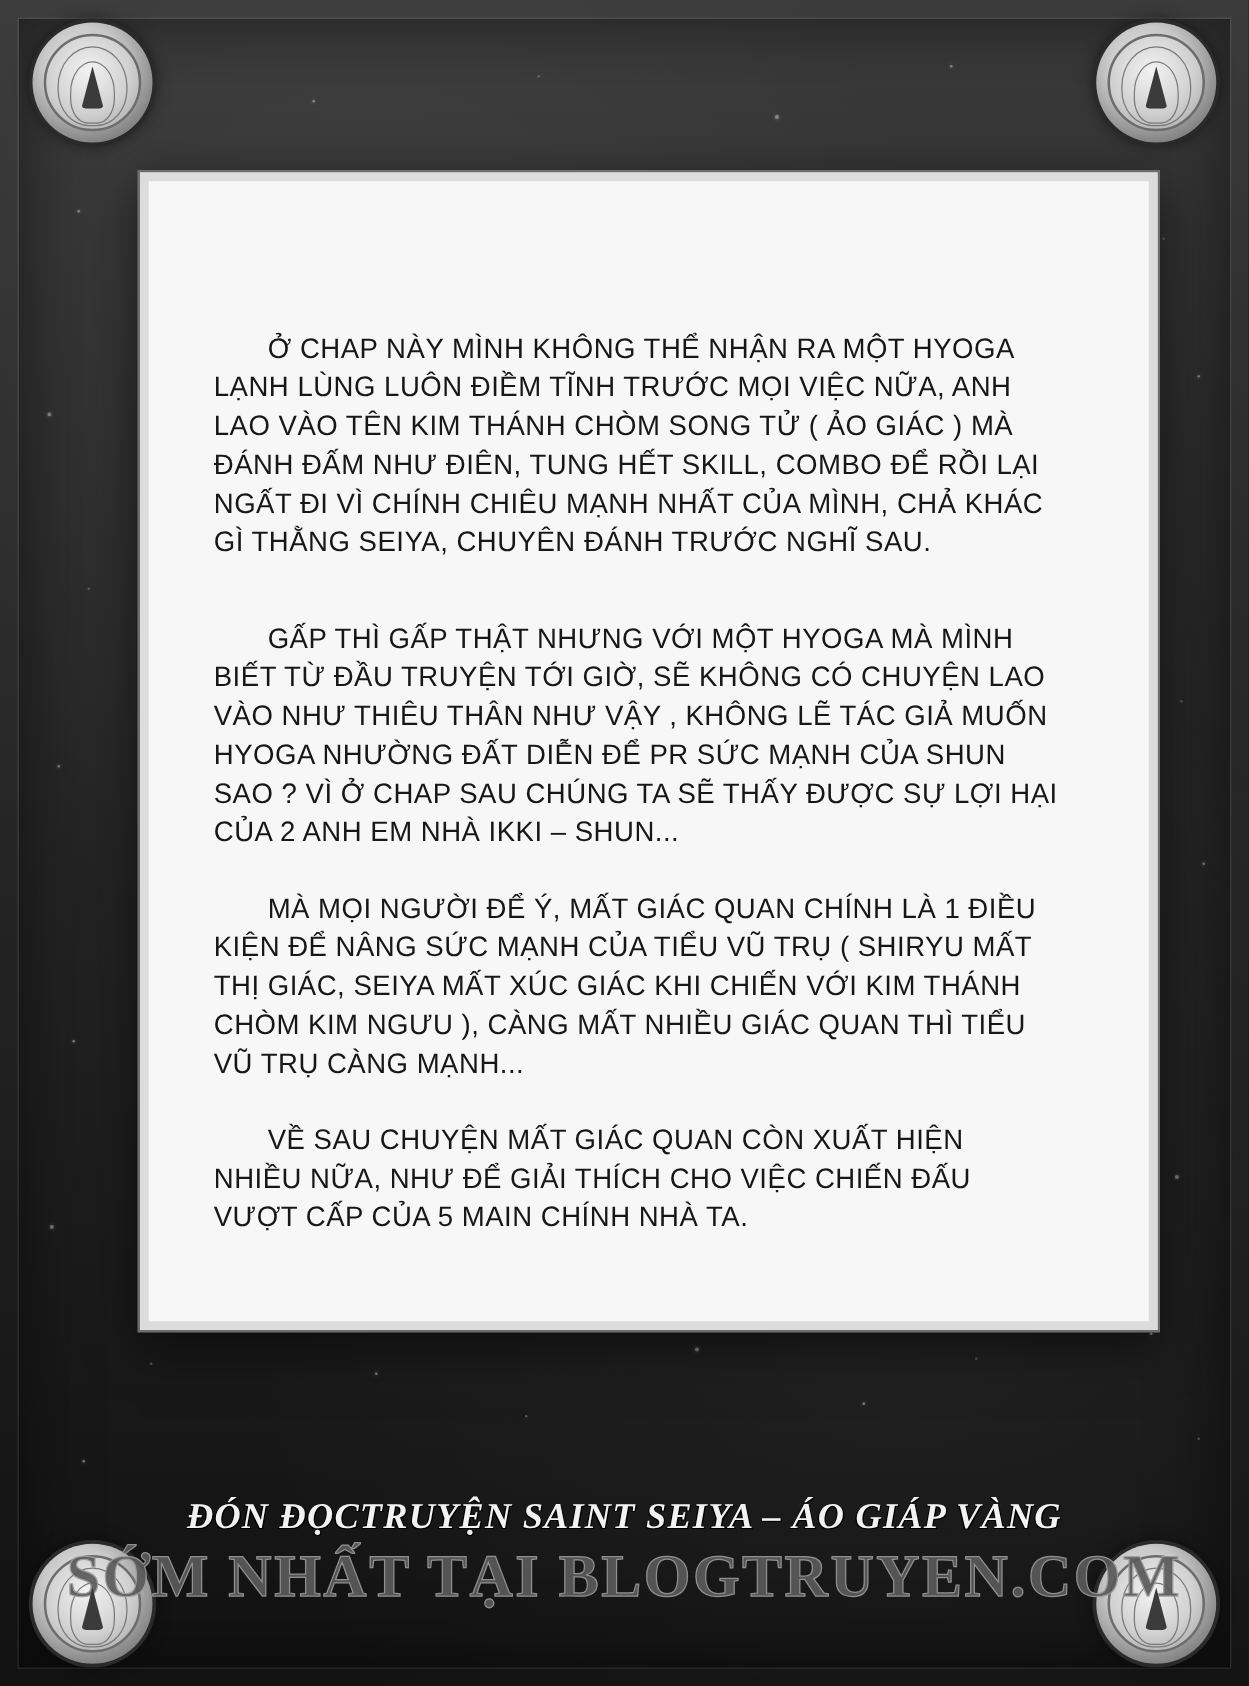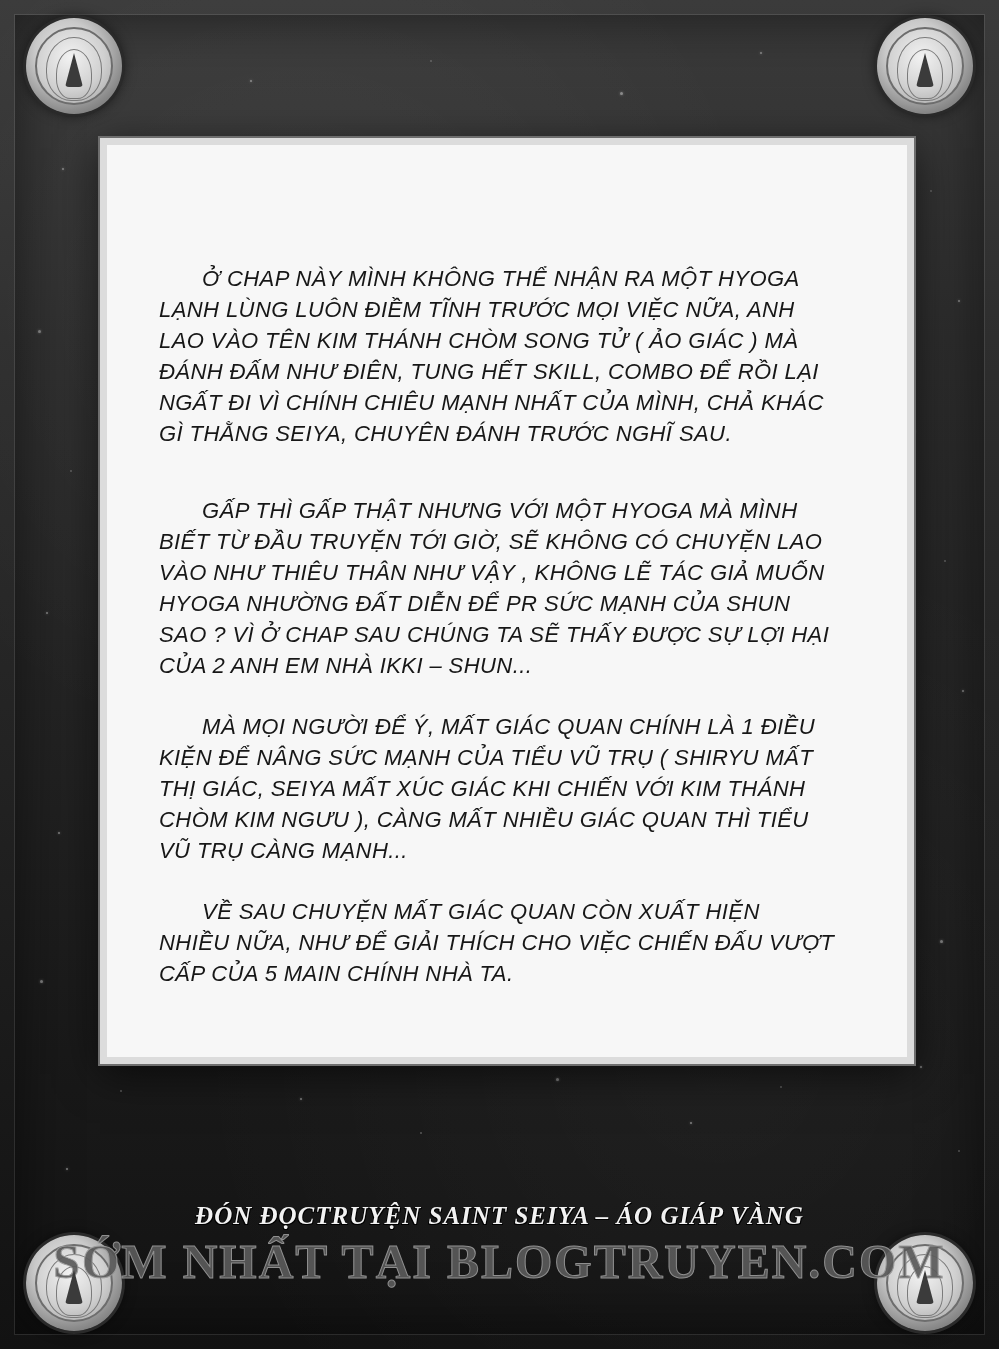--- a/index.html
+++ b/index.html
@@ -102,28 +102,27 @@
     transform: translateY(4px);
   }
   .m-tl { top: 18px; left: 26px; }
   .m-tr { top: 18px; right: 26px; }
   .m-bl { bottom: 18px; left: 26px; }
   .m-br { bottom: 18px; right: 26px; }
 
   
   #paper {
     position: absolute;
-    left: 100px;
+    left: 112px;
     top: 138px;
     width: 800px;
     height: 912px;
     background: #f7f7f7;
     border: 7px solid #dcdcdc;
     box-shadow: 0 0 0 2px #6e6e6e, 0 10px 40px rgba(0,0,0,.6);
-    font-style: italic;
   }
   #paper-inner {
     padding: 118px 58px 40px 52px;
   }
   .para {
     margin: 0 0 30px 0;
     font-family: "Liberation Sans", sans-serif;
     font-size: 22.5px;
     line-height: 31px;
     letter-spacing: 0.4px;
@@ -142,21 +141,21 @@
     left: 0;
     right: 0;
     bottom: 60px;
     text-align: center;
     pointer-events: none;
   }
   #banner .line1 {
     font-family: "Liberation Serif", serif;
     font-weight: bold;
     font-style: italic;
-    font-size: 25px;
+    font-size: 29px;
     letter-spacing: 1px;
     color: #f2f2f2;
     text-shadow: 1px 1px 0 #000, -1px 1px 0 #000;
     text-transform: uppercase;
   }
   #banner .line2 {
     margin-top: 4px;
     font-family: "Liberation Serif", serif;
     font-weight: bold;
     font-size: 48px;

